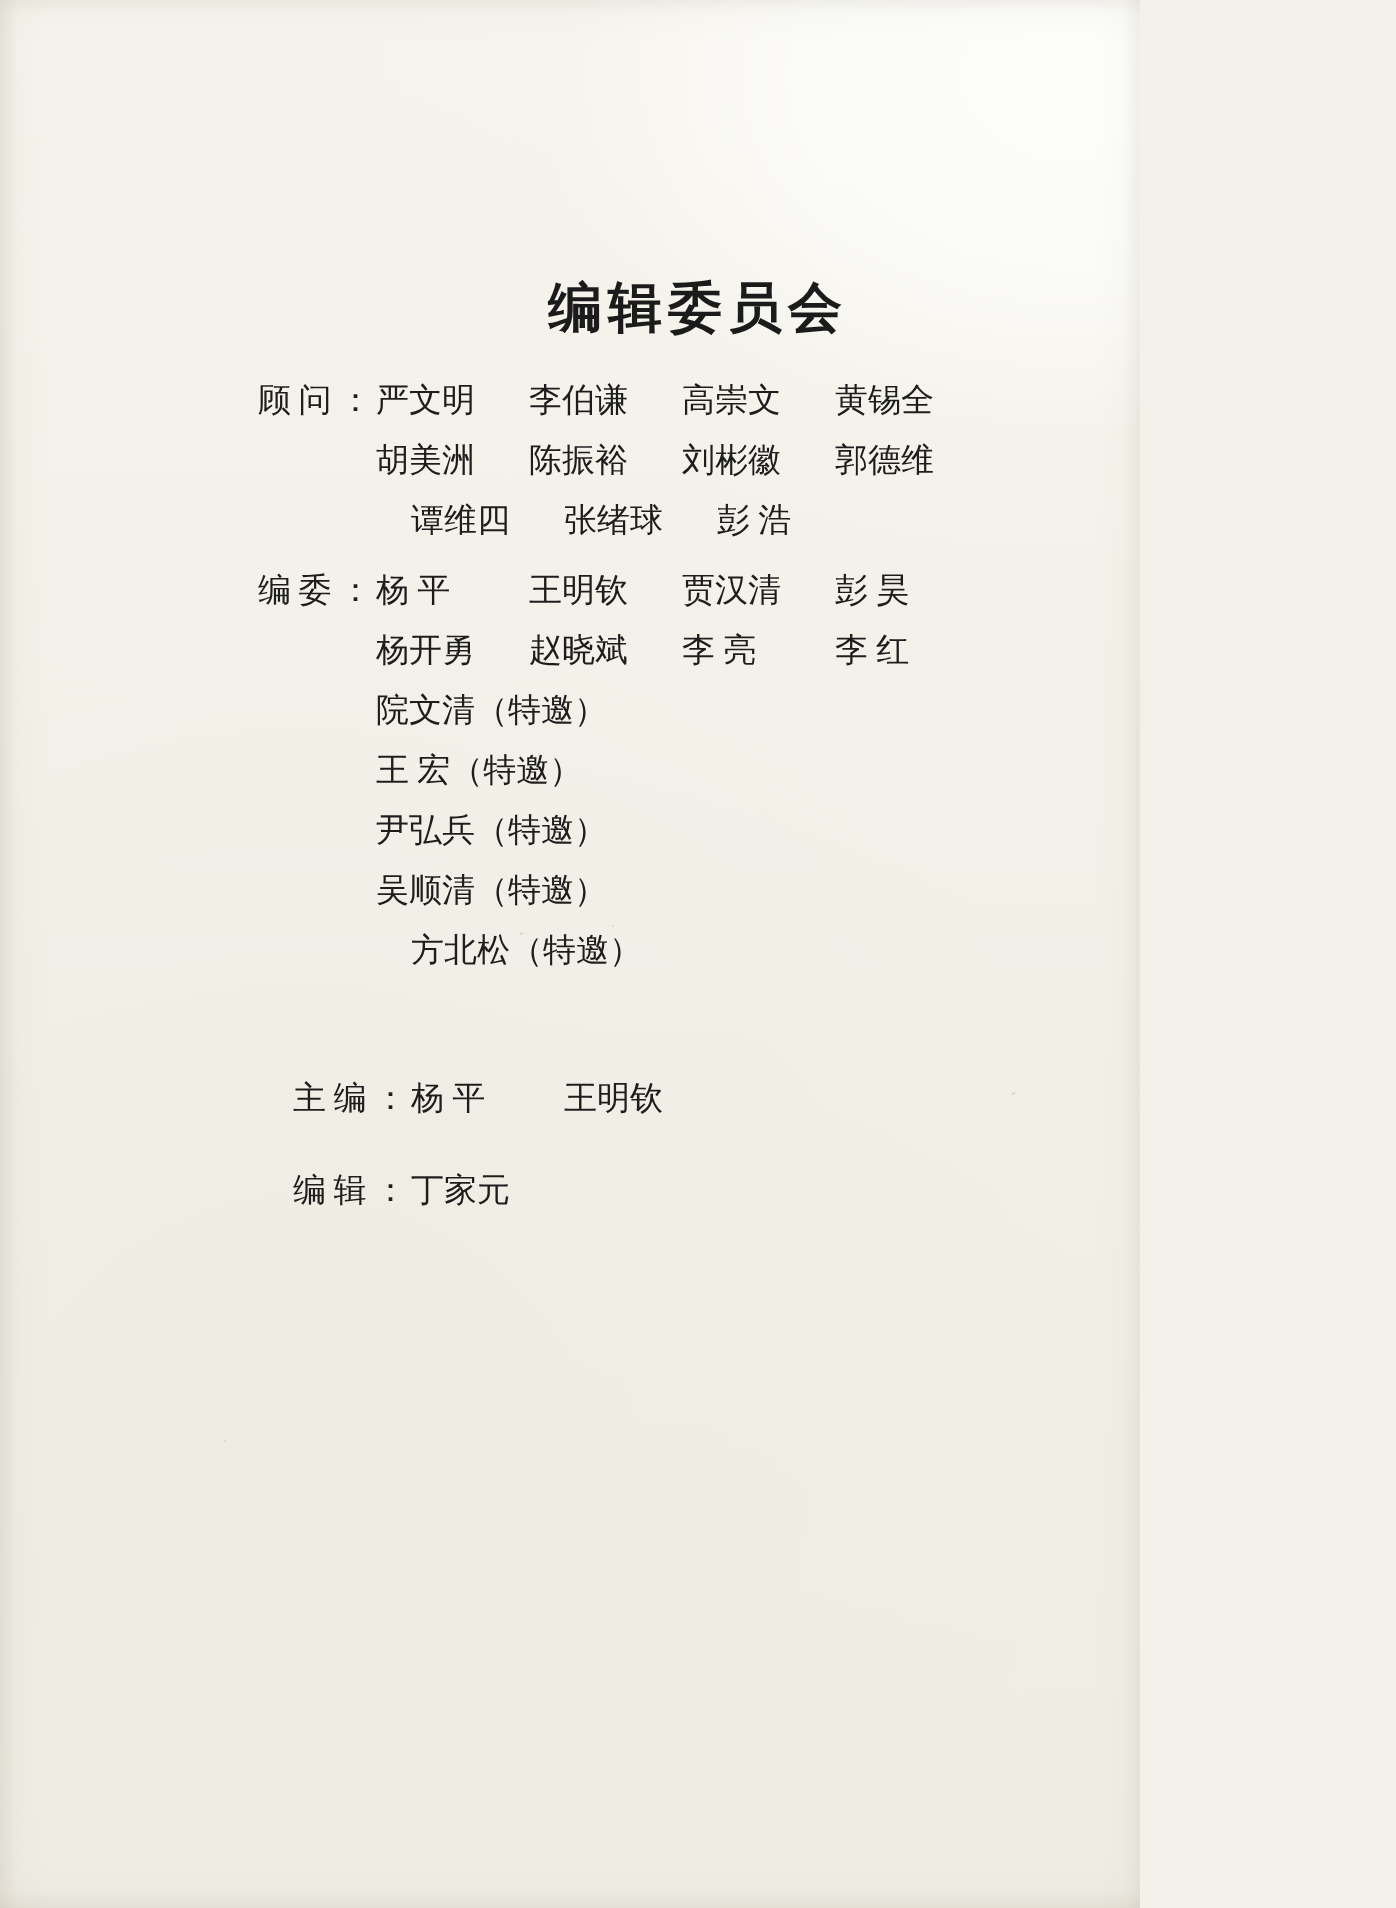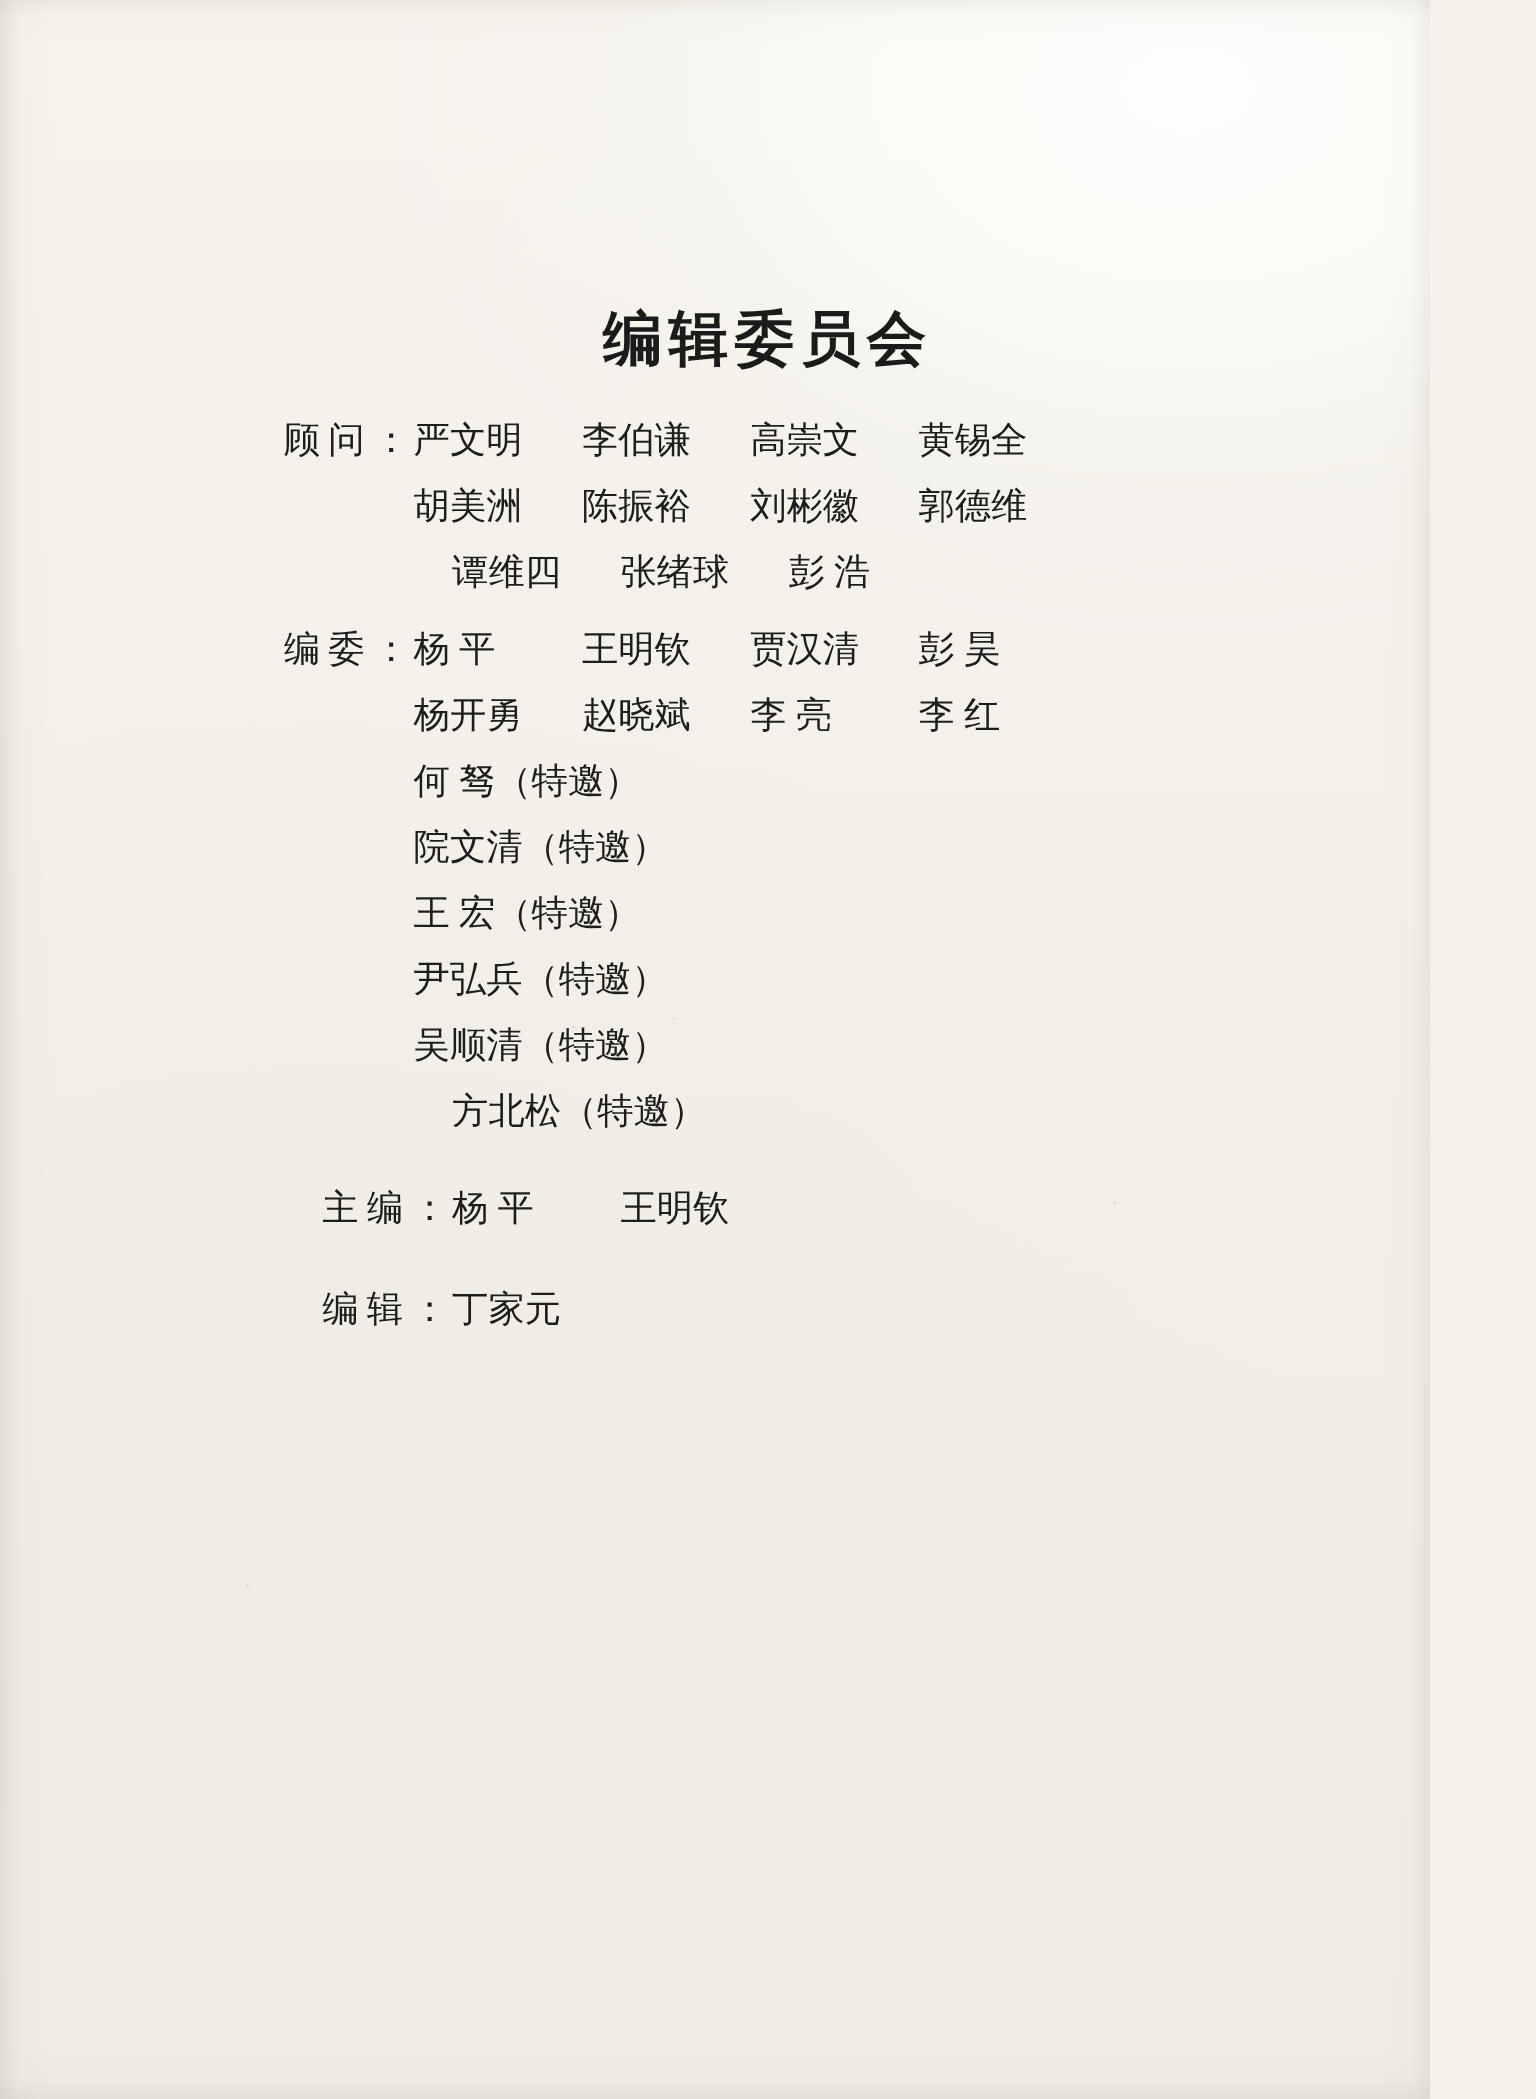--- a/index.html
+++ b/index.html
@@ -9,21 +9,21 @@
   body {
     width: 1396px;
     height: 1908px;
     background: #f3f1ea;
     font-family: "Liberation Serif", "DejaVu Serif", serif;
     overflow: hidden;
   }
   
   #page {
     position: relative;
-    width: 1300px;
+    width: 1140px;
     height: 1908px;
     background:
       radial-gradient(ellipse 760px 520px at 1080px 80px, #fdfdfb 0%, rgba(253,253,251,0.75) 38%, rgba(247,246,240,0.15) 70%, rgba(247,246,240,0) 100%),
       radial-gradient(ellipse 900px 900px at 300px 1500px, #efece4 0%, rgba(239,236,228,0.35) 60%, rgba(239,236,228,0) 100%),
       linear-gradient(180deg, #f5f3ec 0%, #f2f0e8 45%, #efece3 100%);
   }
   
   #page:before {
     content: "";
     position: absolute;
@@ -166,24 +166,20 @@
         <div class="label"></div>
         <div class="names">
           <div class="cell3">杨开勇</div>
           <div class="cell3">赵晓斌</div>
           <div class="cell3">李  亮</div>
           <div class="cell3">李  红</div>
         </div>
       </div>
       <div class="row line">
         <div class="label"></div>
-        <div class="note">何  驽（特邀）</div>
-      </div>
-      <div class="row line">
-        <div class="label"></div>
         <div class="note">院文清（特邀）</div>
       </div>
       <div class="row line">
         <div class="label"></div>
         <div class="note">王  宏（特邀）</div>
       </div>
       <div class="row line">
         <div class="label"></div>
         <div class="note">尹弘兵（特邀）</div>
       </div>

